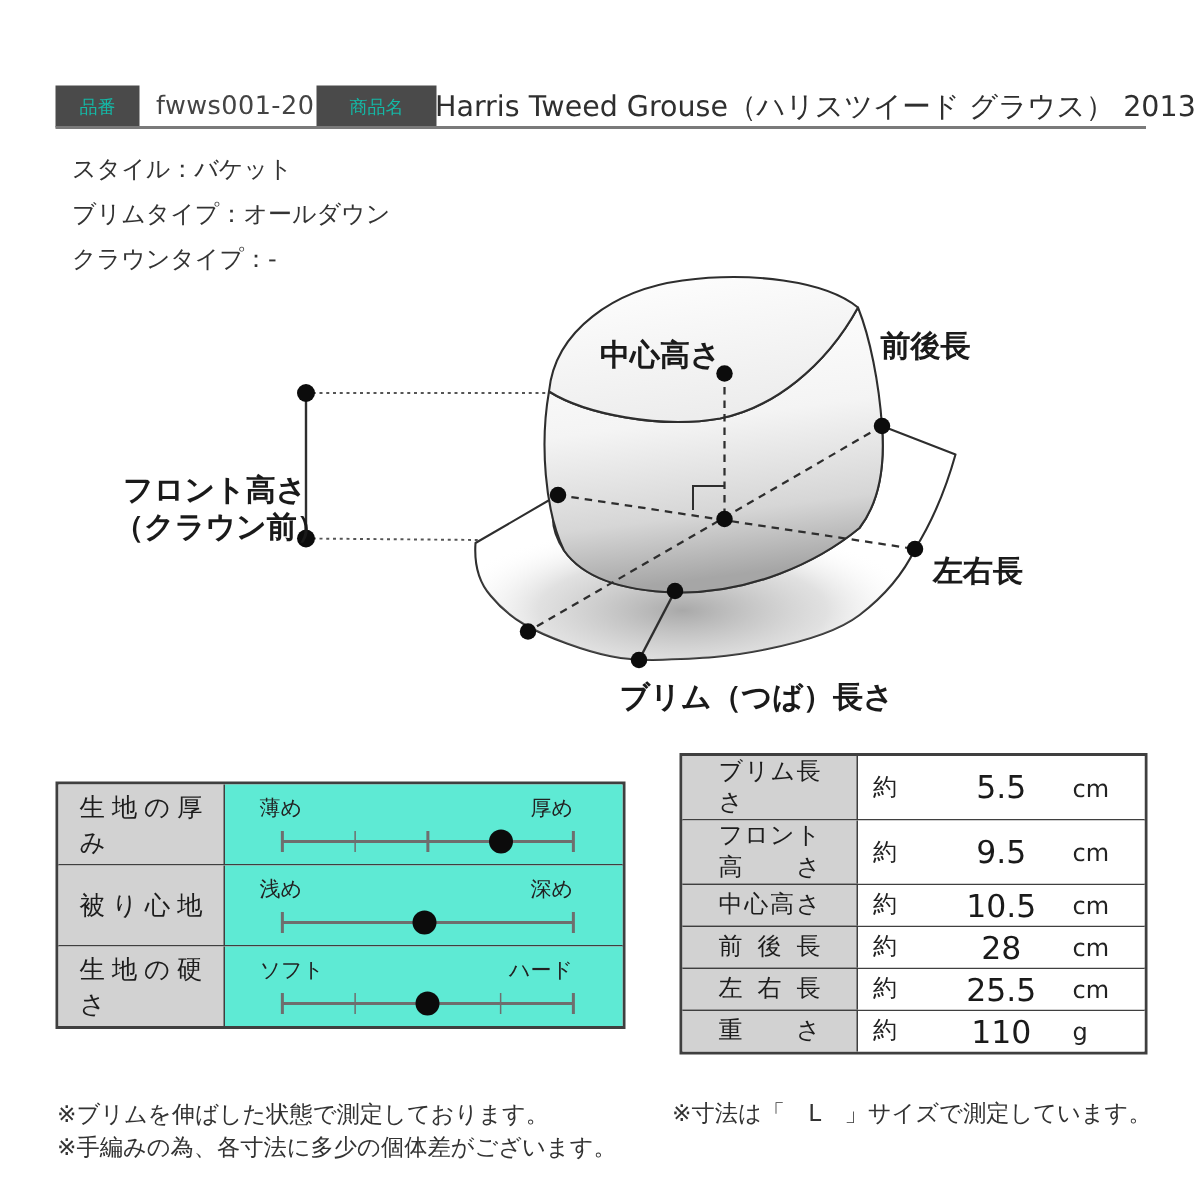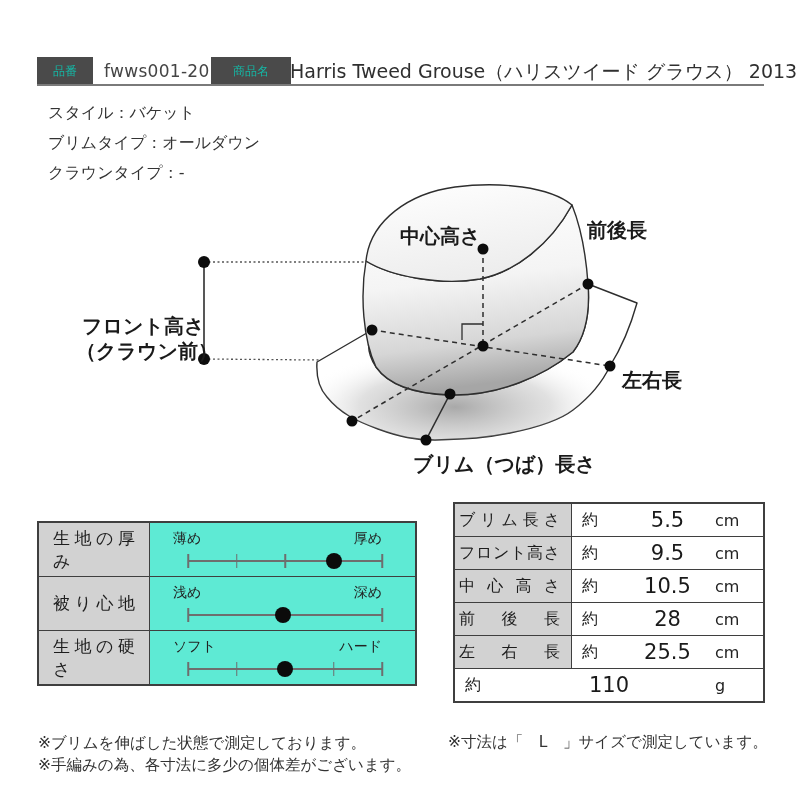--- a/index.html
+++ b/index.html
@@ -39,21 +39,21 @@
         transform:translateX(-50%);}
   .s-dot{position:absolute;top:0px;width:16px;height:16px;border-radius:50%;
         background:#0b0b0b;transform:translateX(-50%);}
   
   .size-table{position:absolute;left:453px;top:502px;width:312px;height:201px;
         border:2px solid #3f3f3f;box-sizing:border-box;display:flex;flex-direction:column;}
   .m-row{flex:1;display:flex;border-top:1.5px solid #3f3f3f;box-sizing:border-box;}
   .m-row:first-child{border-top:none;}
   .m-label-cell{width:117px;background:#d2d2d2;border-right:1.5px solid #3f3f3f;
         box-sizing:border-box;display:flex;align-items:center;}
-  .m-label{width:101px;margin:0 4px;font-size:16px;color:#1d1d1d;
+  .m-label{width:101px;margin:0 24px;font-size:16px;color:#1d1d1d;
         text-align:justify;text-align-last:justify;}
   .m-value-cell{flex:1;position:relative;background:#fff;}
   .m-approx{position:absolute;left:10px;top:0;bottom:0;display:flex;align-items:center;
         font-size:16px;color:#222;}
   .m-value{position:absolute;left:0;right:0;top:0;bottom:0;display:flex;align-items:center;
         justify-content:center;font-size:21px;color:#1a1a1a;}
   .m-unit{position:absolute;right:8px;width:40px;top:0;bottom:0;display:flex;
         align-items:center;font-size:16px;color:#222;}
   
   .note{position:absolute;font-size:15.5px;color:#333;white-space:nowrap;margin-top:12px;}
@@ -271,20 +271,23 @@
       <div class="m-label-cell">
         <div class="m-label">左右長</div>
       </div>
       <div class="m-value-cell">
         <span class="m-approx">約</span>
         <span class="m-value">25.5</span>
         <span class="m-unit">cm</span>
       </div>
     </div>
     <div class="m-row">
+      <div class="m-label-cell">
+        <div class="m-label">重さ</div>
+      </div>
       <div class="m-value-cell">
         <span class="m-approx">約</span>
         <span class="m-value">110</span>
         <span class="m-unit">g</span>
       </div>
     </div>
   </div>
 
   <div class="note note-l1">※ブリムを伸ばした状態で測定しております。</div>
   <div class="note note-l2">※手編みの為、各寸法に多少の個体差がございます。</div>

